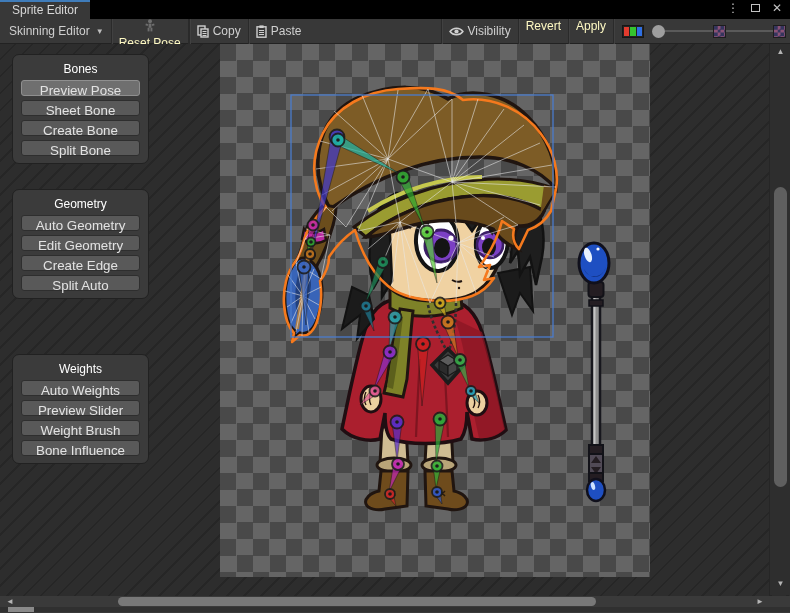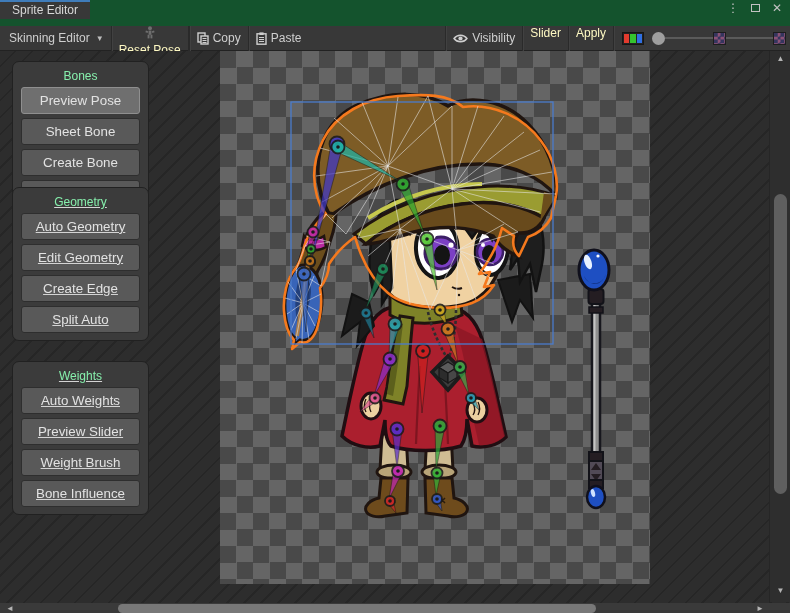--- a/index.html
+++ b/index.html
@@ -10,21 +10,21 @@
   *{box-sizing:border-box;}
   html,body{margin:0;padding:0;}
   body{
     width:790px;height:613px;overflow:hidden;
     background:#383838;
     font-family:"Liberation Sans",sans-serif;
     color:#d4d4d4;font-size:12px;
     -webkit-font-smoothing:antialiased;
   }
   
-  .tabbar{position:relative;height:26px;background:#14532d;display:flex;}
+  .tabbar{position:relative;height:19px;background:#000000;display:flex;}
   .tab{
     height:19px;background:#383838;border-top:2px solid var(--accent);
     padding:0 12px;line-height:16px;color:#d8d8d8;white-space:nowrap;
   }
   .win-controls{
     position:absolute;right:8px;top:1px;display:flex;align-items:center;gap:12px;
     color:#c2c2c2;
   }
   .win-controls .glyph{font-size:12px;line-height:14px;cursor:default;}
   .maxbox{width:9px;height:8px;border:1.5px solid #c2c2c2;display:inline-block;}
@@ -64,29 +64,29 @@
     position:absolute;left:220px;top:0;width:430px;height:533px;
     background-image:conic-gradient(var(--checker-light) 0 25%, var(--checker-dark) 0 50%, var(--checker-light) 0 75%, var(--checker-dark) 0);
     background-size:33px 33px;
   }
   .canvas svg{display:block;width:430px;height:533px;}
   
   .panel{
     position:absolute;left:12px;width:137px;background:#3b3b3b;
     border:1px solid #212121;border-radius:7px;padding:6px 8px 7px;
   }
-  .panel-title{text-align:center;color:#86efac;margin:1px 0 3px;}
+  .panel-title{text-align:center;color:#ffffff;margin:1px 0 3px;}
   .pbtn{
-    display:block;width:100%;height:27px;margin-top:4px;line-height:18px;text-align:center;
+    display:block;width:100%;height:16px;margin-top:4px;line-height:18px;text-align:center;
     background:#595959;border:1px solid #2e2e2e;border-radius:3px;color:#e2e2e2;
   }
   .pbtn.selected{background:#6f6f6f;border-color:#8f8f8f;}
   #panel-bones{top:10px;}
-  #panel-geometry{top:136px;text-decoration:underline;}
-  #panel-weights{top:310px;text-decoration:underline;}
+  #panel-geometry{top:145px;}
+  #panel-weights{top:310px;}
   
   .vscroll{position:absolute;right:0;top:0;width:21px;height:551px;background:#2e2e2e;border-left:1px solid #262626;}
   .vthumb{position:absolute;left:4px;top:143px;width:13px;height:300px;background:#5f5f5f;border-radius:7px;}
   .varrow{position:absolute;left:0;width:21px;text-align:center;color:#b5b5b5;font-size:8px;line-height:8px;}
   .varrow.up{top:4px;}
   .varrow.down{top:536px;}
   .hscroll{position:absolute;left:0;top:552px;width:790px;height:11px;background:#3a3a3a;}
   .hthumb{position:absolute;left:118px;top:1px;width:478px;height:9px;background:#787878;border-radius:5px;}
   .harrow{position:absolute;top:0;color:#b5b5b5;font-size:8px;line-height:11px;}
   .harrow.left{left:6px;}
@@ -173,21 +173,21 @@
     <span class="icon">
       <svg width="15" height="11" viewBox="0 0 15 11">
           <path d="M1,5.5 C4.2,1.2 10.8,1.2 14,5.5 C10.8,9.8 4.2,9.8 1,5.5 Z" fill="none" stroke="#cfcfcf" stroke-width="1.4"></path>
           <circle cx="7.5" cy="5.5" r="2.1" fill="#cfcfcf"></circle>
         </svg>
     </span>
     <span>Visibility</span>
   </div>
   <div class="tsep"></div>
   <div class="tbtn disabled">
-    <span>Slider</span>
+    <span>Revert</span>
   </div>
   <div class="tsep"></div>
   <div class="tbtn disabled">
     <span>Apply</span>
   </div>
   <div class="tsep"></div>
 
   <div class="swatch">
     <i class="r"></i>
     <i class="g"></i>

